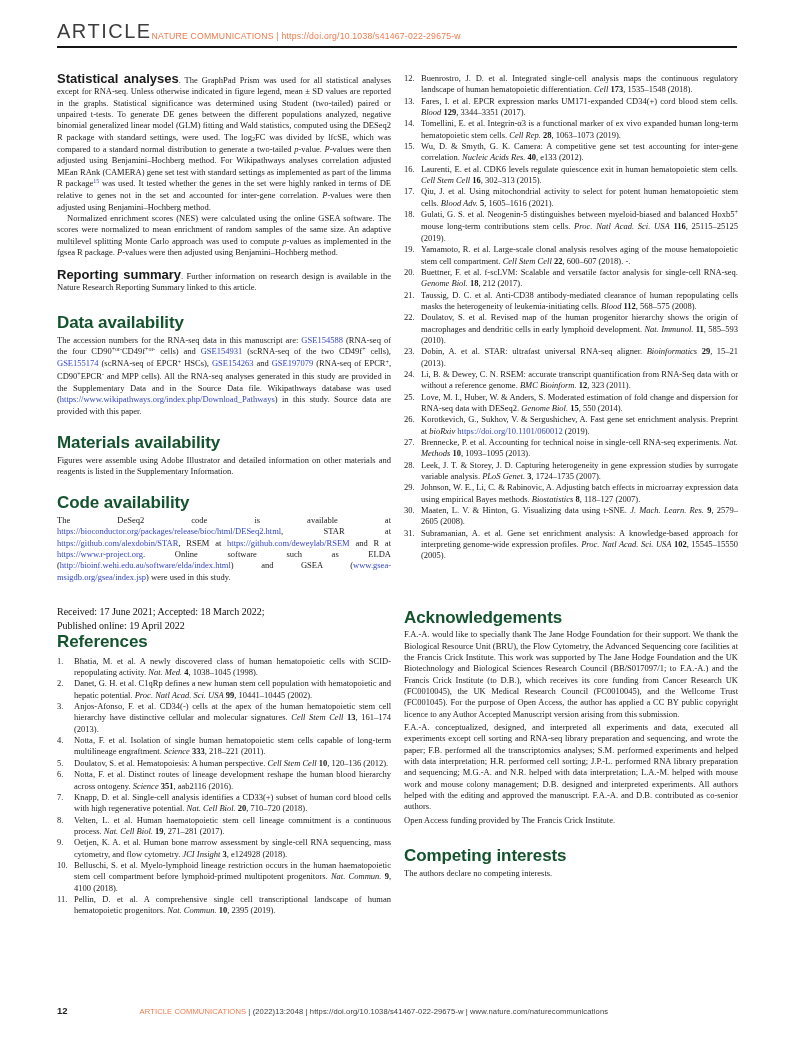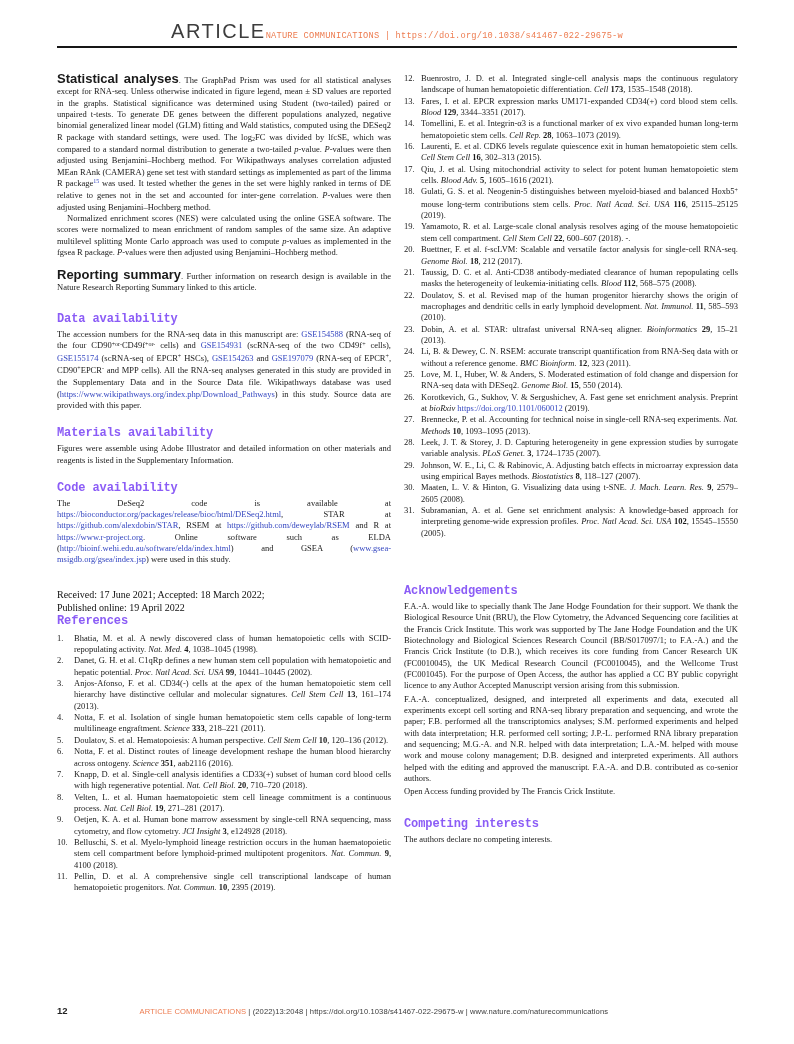--- a/index.html
+++ b/index.html
@@ -1,30 +1,30 @@
 <!DOCTYPE html>
 <html style="--orange: #ED7C50; --link: #3547C0;"><head>
 <meta charset="utf-8">
 <style>
   *{margin:0;padding:0;box-sizing:border-box}
   html,body{background:#e8e8e8}
   .page{width:794px;height:1044px;margin:0 auto;background:#ffffff;position:relative;
         font-family:"Liberation Serif",serif;color:#1a1a1a;overflow:hidden}
   .content{padding:0 57px}
-  .page-header{display:flex;justify-content:center;align-items:flex-end;
+  .page-header{display:flex;justify-content:flex-start;align-items:flex-end;
         padding:21px 0 5px;border-bottom:2.5px solid #161616}
   .article-label{font-family:"Liberation Sans",sans-serif;font-size:20px;letter-spacing:1.5px;
         color:#3d3d3d;font-weight:400;line-height:1}
-  .journal-ref{font-family:Liberation Mono, monospace;font-size:8.7px;color:var(--orange,#ED7C50);
+  .journal-ref{font-family:Liberation Sans, sans-serif;font-size:8.7px;color:var(--orange,#ED7C50);
         letter-spacing:.2px}
   .columns{display:flex;gap:13px;margin-top:25px}
   .col{width:334px;flex:0 0 334px}
   p.body{font-size:8.5px;line-height:11.35px;text-align:justify}
   .indent{text-indent:10px}
-  h2{font-family:Liberation Mono, monospace;font-size:12px;letter-spacing:-.1px;color:#8b5cf6;line-height:1.15}
+  h2{font-family:Liberation Sans, sans-serif;font-size:17px;letter-spacing:-.1px;color:#14532d;line-height:1.15}
   .sg-head{font-family:"Liberation Sans",sans-serif;font-weight:bold;font-size:13px}
   .sg-i{font-style:italic}
   .sg-b{font-weight:bold}
   .sg-link{color:var(--link,#3547C0)}
   .sg-sup{font-size:6px;position:relative;top:-2.8px}
   .sg-sub{font-size:6px;position:relative;top:1.6px}
   .sg-suplink{color:var(--link,#3547C0);font-size:6px;position:relative;top:-2.8px}
   .dates{font-size:10px;line-height:13.6px;margin-top:22px;color:#101010}
   .ref-list{margin-top:4px}
   .ref-item{display:flex;font-size:8.5px;line-height:11.35px}
@@ -126,20 +126,24 @@
             </div>
             <div class="ref-item">
               <span class="ref-num">13.</span>
               <span class="ref-text"><span>Fares, I. et al. EPCR expression marks UM171-expanded CD34(+) cord blood stem cells. </span><span class="sg-i">Blood</span><span> </span><span class="sg-b">129</span><span>, 3344–3351 (2017).</span></span>
             </div>
             <div class="ref-item">
               <span class="ref-num">14.</span>
               <span class="ref-text"><span>Tomellini, E. et al. Integrin-α3 is a functional marker of ex vivo expanded human long-term hematopoietic stem cells. </span><span class="sg-i">Cell Rep.</span><span> </span><span class="sg-b">28</span><span>, 1063–1073 (2019).</span></span>
             </div>
             <div class="ref-item">
+              <span class="ref-num">15.</span>
+              <span class="ref-text"><span>Wu, D. &amp; Smyth, G. K. Camera: A competitive gene set test accounting for inter-gene correlation. </span><span class="sg-i">Nucleic Acids Res.</span><span> </span><span class="sg-b">40</span><span>, e133 (2012).</span></span>
+            </div>
+            <div class="ref-item">
               <span class="ref-num">16.</span>
               <span class="ref-text"><span>Laurenti, E. et al. CDK6 levels regulate quiescence exit in human hematopoietic stem cells. </span><span class="sg-i">Cell Stem Cell</span><span> </span><span class="sg-b">16</span><span>, 302–313 (2015).</span></span>
             </div>
             <div class="ref-item">
               <span class="ref-num">17.</span>
               <span class="ref-text"><span>Qiu, J. et al. Using mitochondrial activity to select for potent human hematopoietic stem cells. </span><span class="sg-i">Blood Adv.</span><span> </span><span class="sg-b">5</span><span>, 1605–1616 (2021).</span></span>
             </div>
             <div class="ref-item">
               <span class="ref-num">18.</span>
               <span class="ref-text"><span>Gulati, G. S. et al. Neogenin-5 distinguishes between myeloid-biased and balanced Hoxb5</span><span class="sg-sup">+</span><span> mouse long-term contributions stem cells. </span><span class="sg-i">Proc. Natl Acad. Sci. USA</span><span> </span><span class="sg-b">116</span><span>, 25115–25125 (2019).</span></span>

